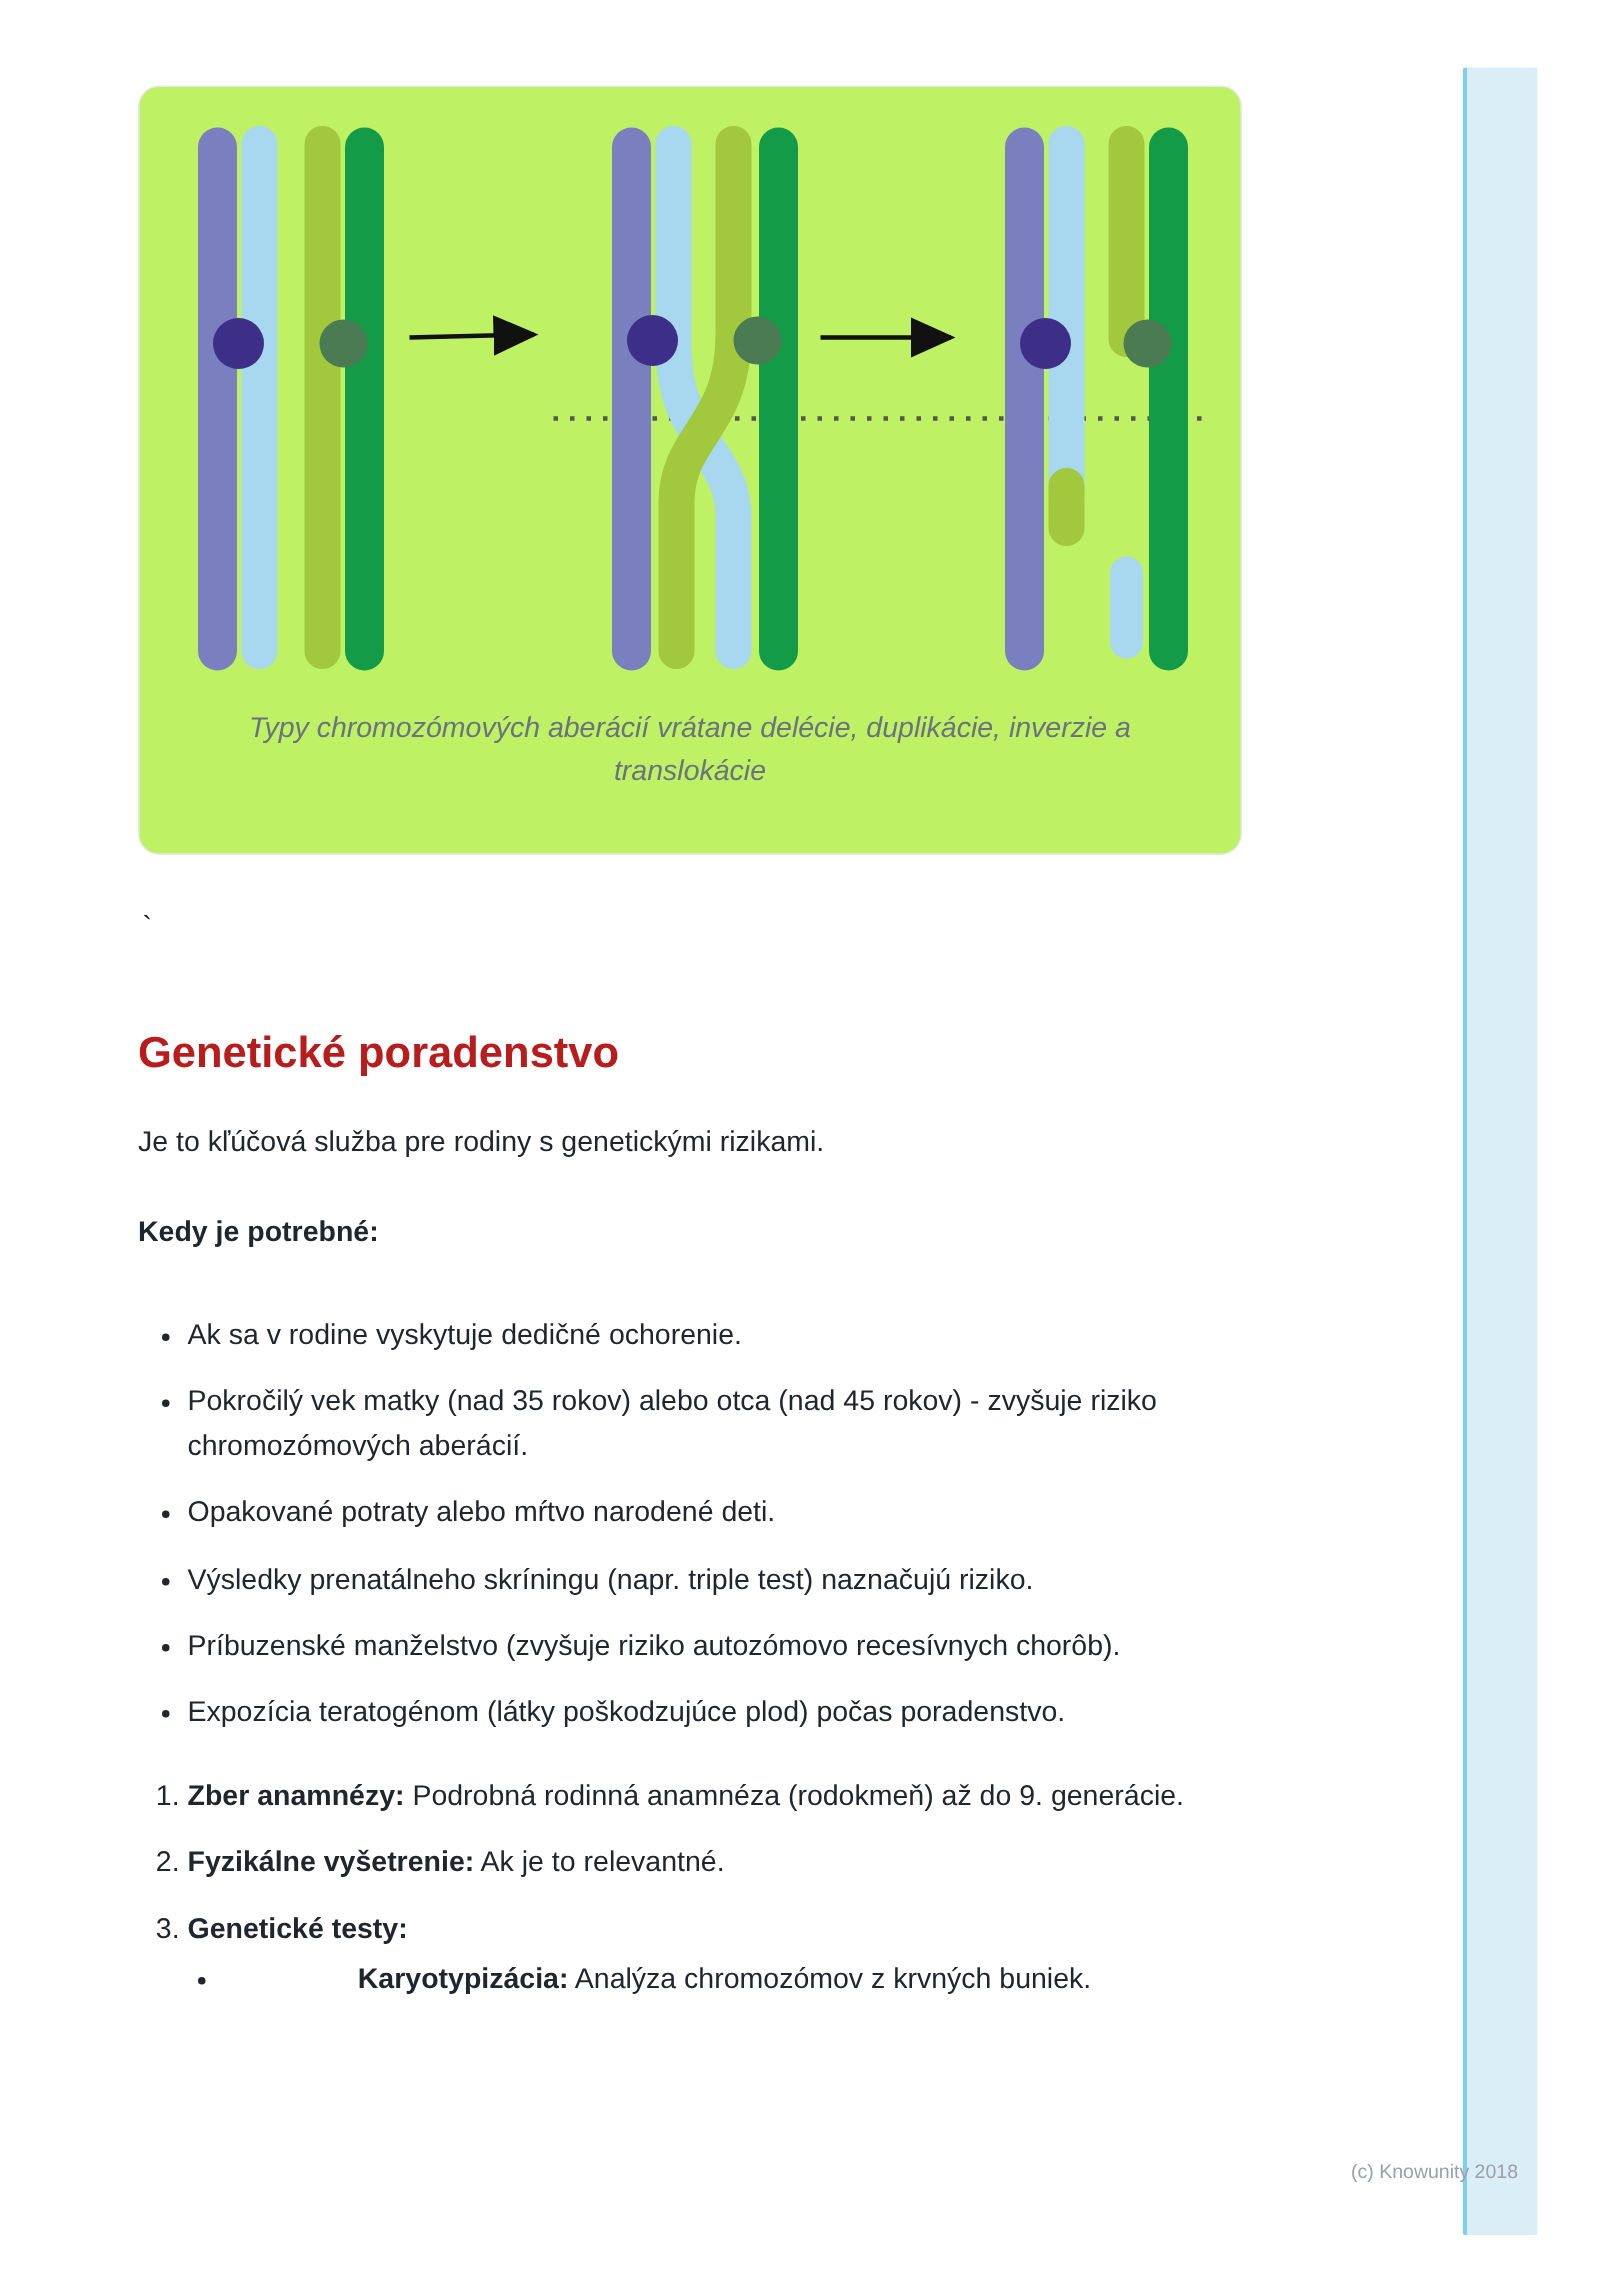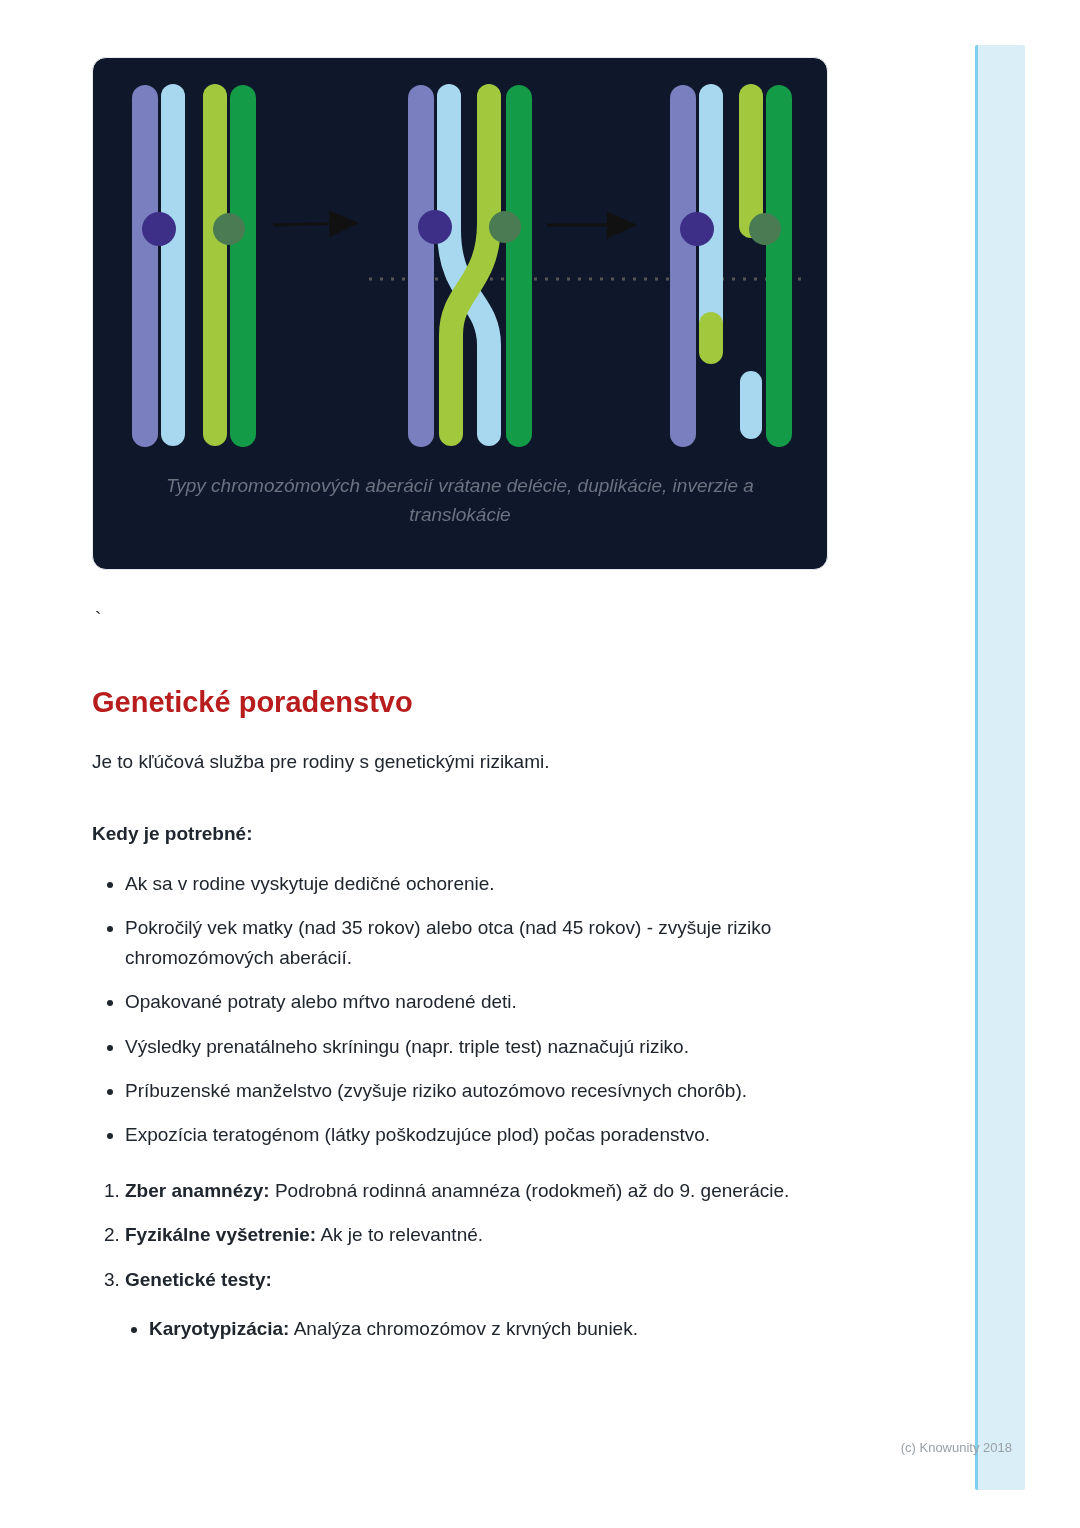--- a/index.html
+++ b/index.html
@@ -10,40 +10,40 @@
 
   
   .side-strip {
     position:absolute; left:975px; top:45px; width:47px; height:1445px;
     background:#daeef7; border-left:3px solid #7ed0ee; border-radius:2px;
   }
 
   
   .figure-card {
     position:absolute; left:92px; top:57px; width:736px; height:513px;
-    background:#0f172a; border:1px solid #e7e9ee; border-radius:14px;
+    background:#bef264; border:1px solid #e7e9ee; border-radius:14px;
     box-sizing:border-box; padding:22px 23px 22px 23px;
   }
   .figure-card svg { display:block; width:690px; height:380px; }
   .figure-caption {
     margin:12px auto 0; max-width:640px; text-align:center;
     font-style:italic; font-size:19px; line-height:1.5; color:#6b7280;
   }
 
   .stray { position:absolute; left:95px; top:608px; font-size:19px; }
 
   .content { position:absolute; left:92px; top:685px; width:725px; }
   .content h1 { margin:0; font-size:29px; line-height:1.2; font-weight:700; }
   .intro { margin:28px 0 0; font-size:19px; line-height:1.5; }
-  .subhead { margin:44px 0 0; font-size:19px; font-weight:700; line-height:1.5; }
-  ul.bullets { margin:20px 0 0; padding-left:33px; list-style:disc; }
+  .subhead { margin:32px 0 0; font-size:19px; font-weight:700; line-height:1.5; }
+  ul.bullets { margin:39px 0 0; padding-left:33px; list-style:disc; }
   ul.bullets > li { margin:0 0 15px; font-size:19px; line-height:1.55; }
   ol.steps { margin:26px 0 0; padding-left:33px; list-style:decimal; }
   ol.steps > li { margin:0 0 15px; font-size:19px; line-height:1.55; }
-  ul.substeps { margin:20px 0 0; padding-left:24px; list-style:disc; }
+  ul.substeps { margin:4px 0 0; padding-left:24px; list-style:disc;text-align:center; }
   ul.substeps > li { margin:0; font-size:19px; line-height:1.55; }
   .b { font-weight:700; }
 
   .footer-copy {
     position:absolute; top:1440px; right:68px;
     font-size:13px; color:#9aa0a6;
   }
 </style>
 </head>
 <body>

